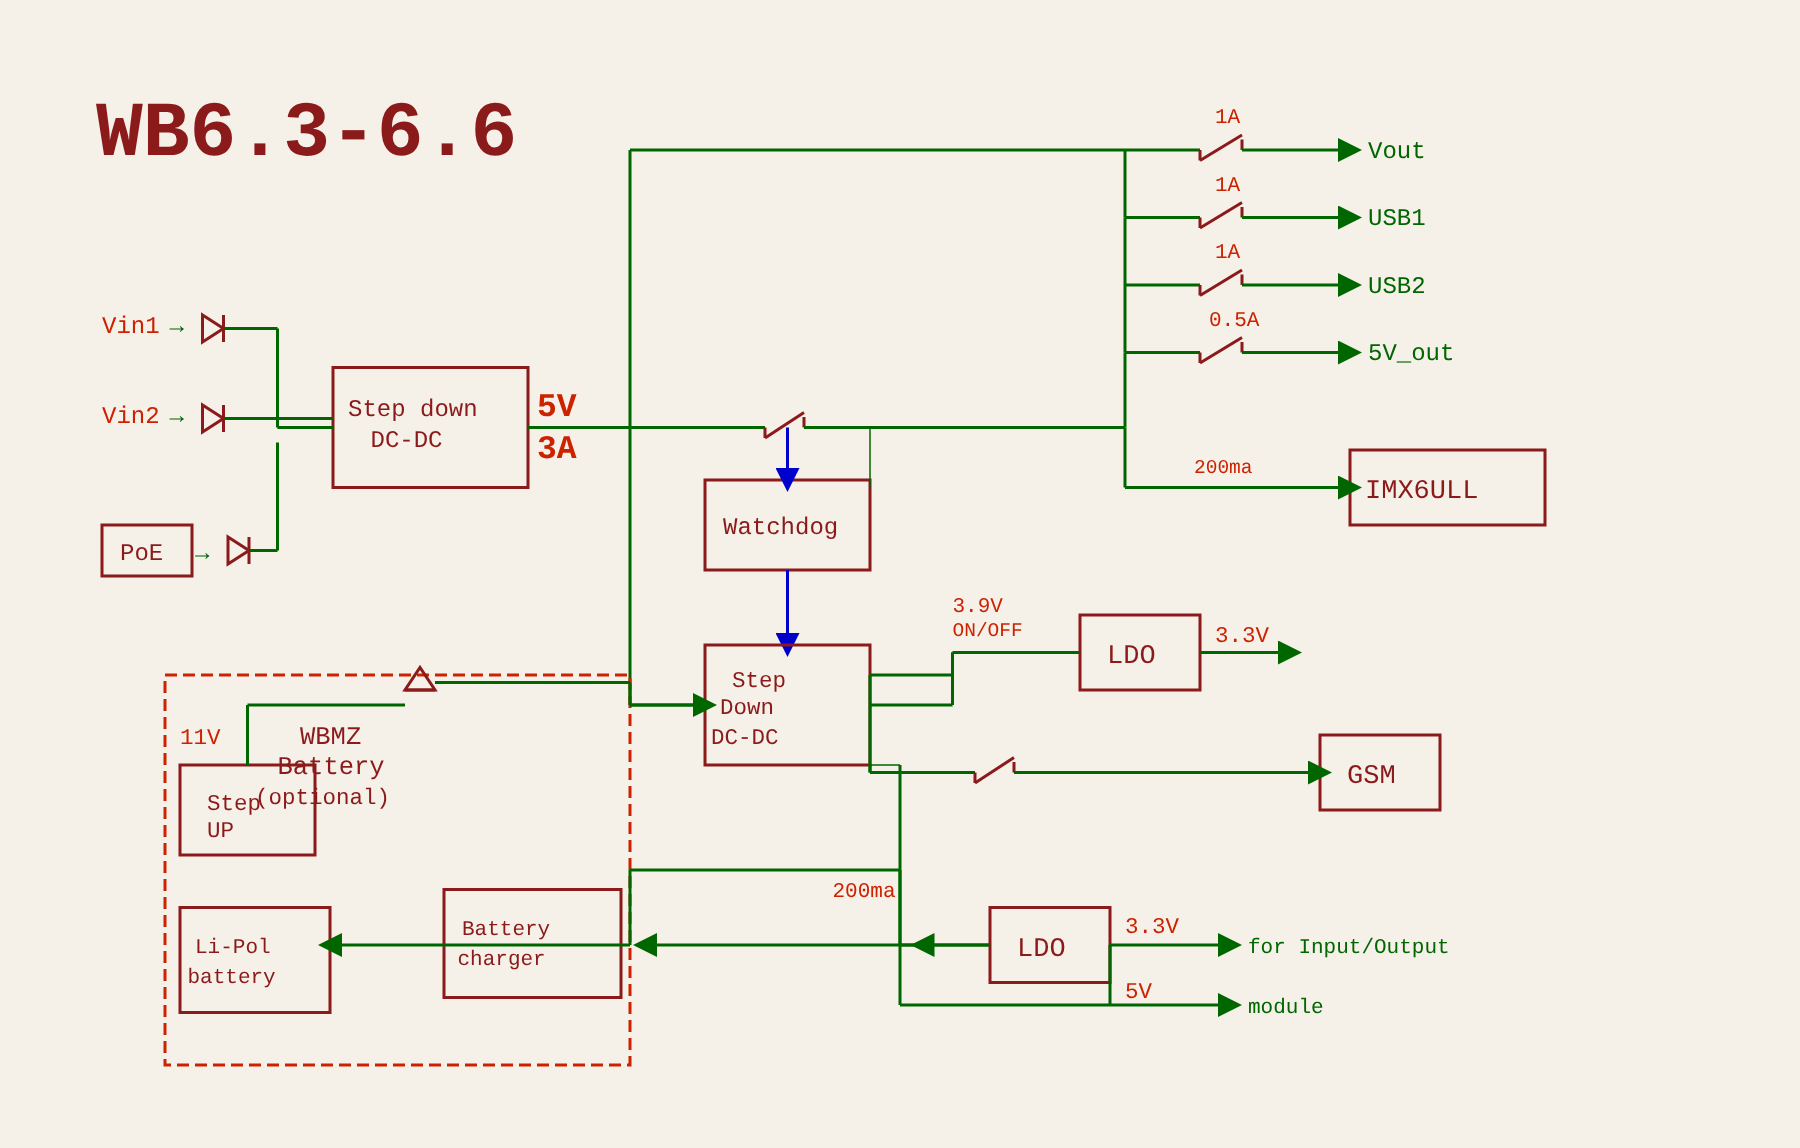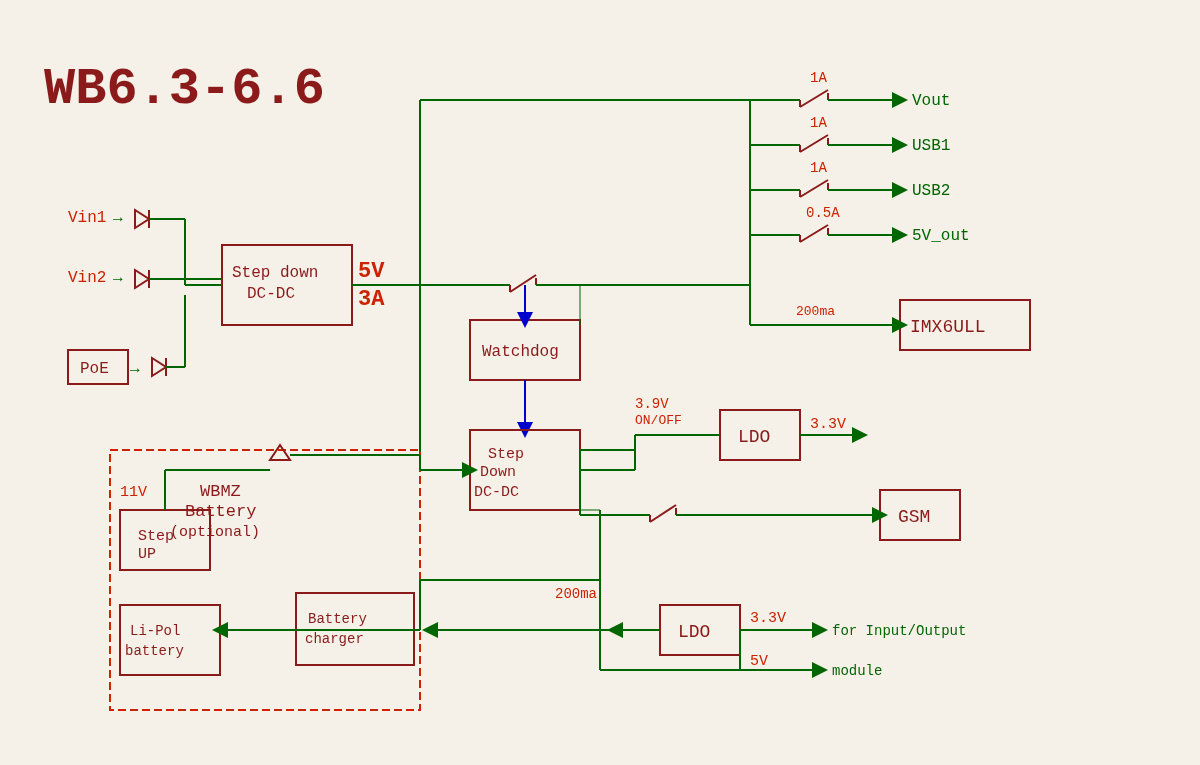--- a/index.html
+++ b/index.html
@@ -12,21 +12,21 @@
       position: relative;
     }
     svg {
       position: absolute;
       top: 0; left: 0;
       width: 1200px;
       height: 765px;
     }
     .title {
       position: absolute;
-      top: 60px; left: 44px;
+      top: 60px; left: 64px;
       font-size: 52px;
       font-weight: bold;
       color: #8B1A1A;
       font-family: 'Courier New', Courier, monospace;
     }
   </style>
 </head>
 <body>
 
 <div class="title">WB6.3-6.6</div>

